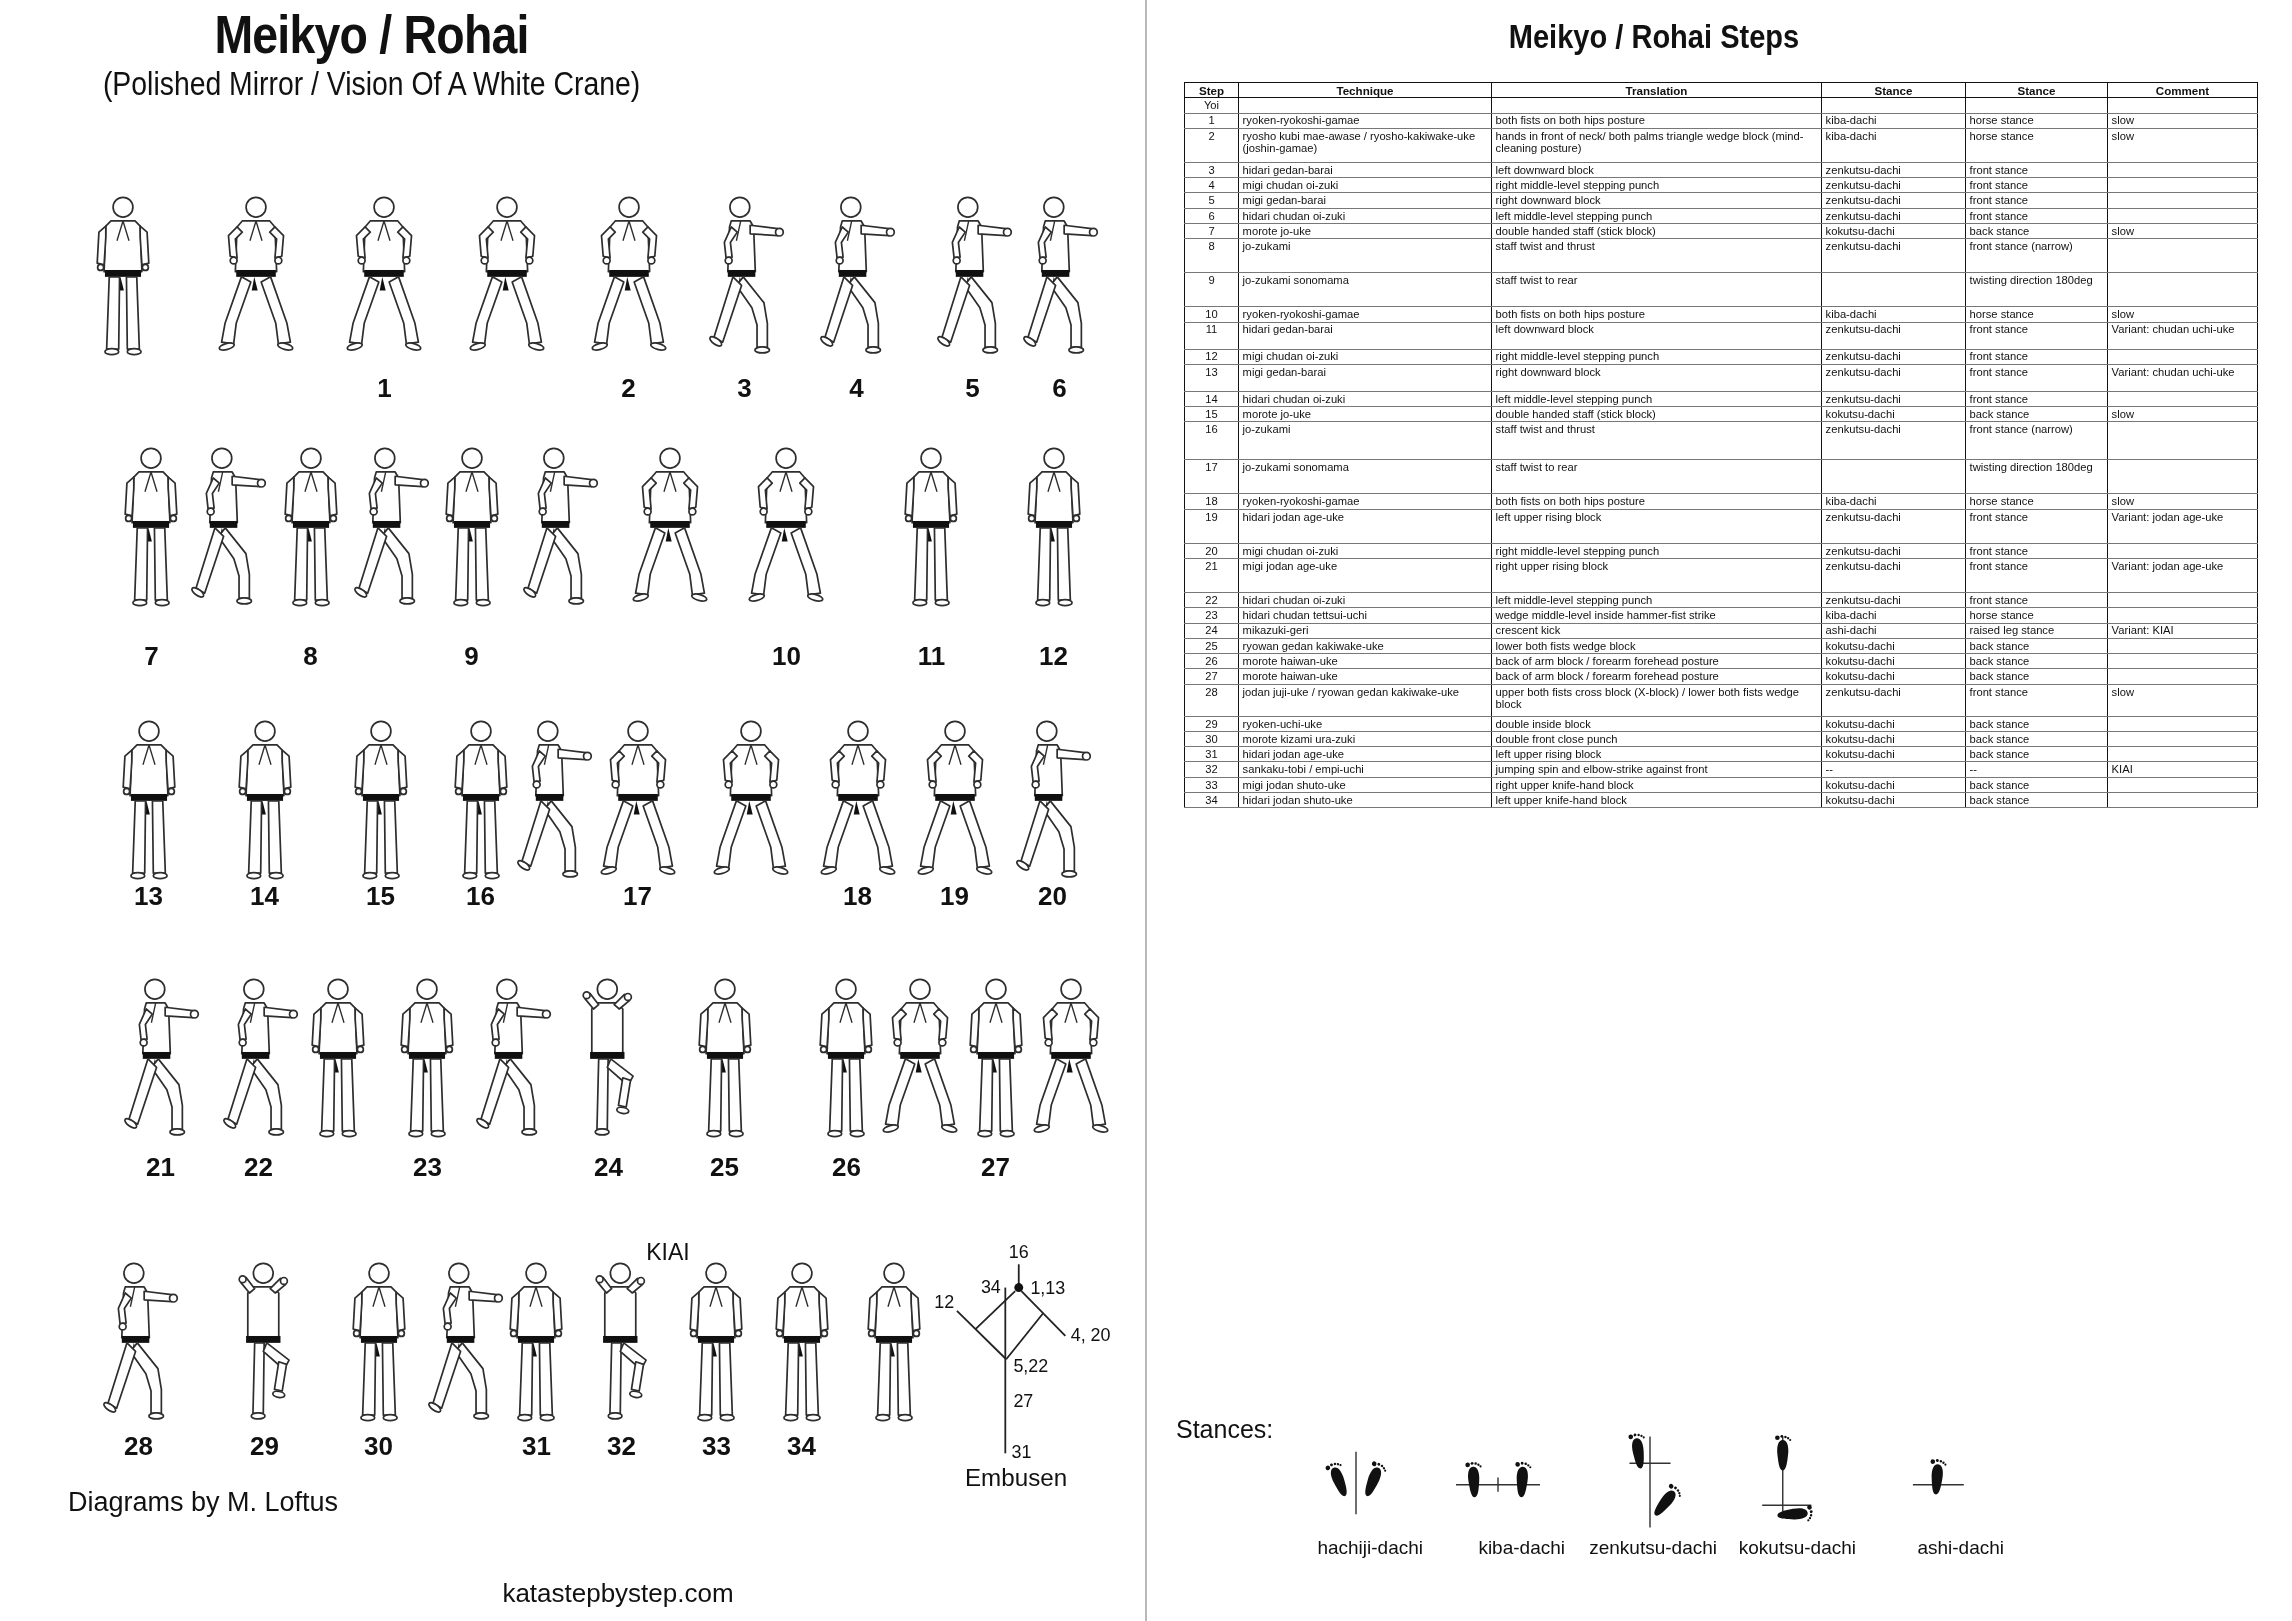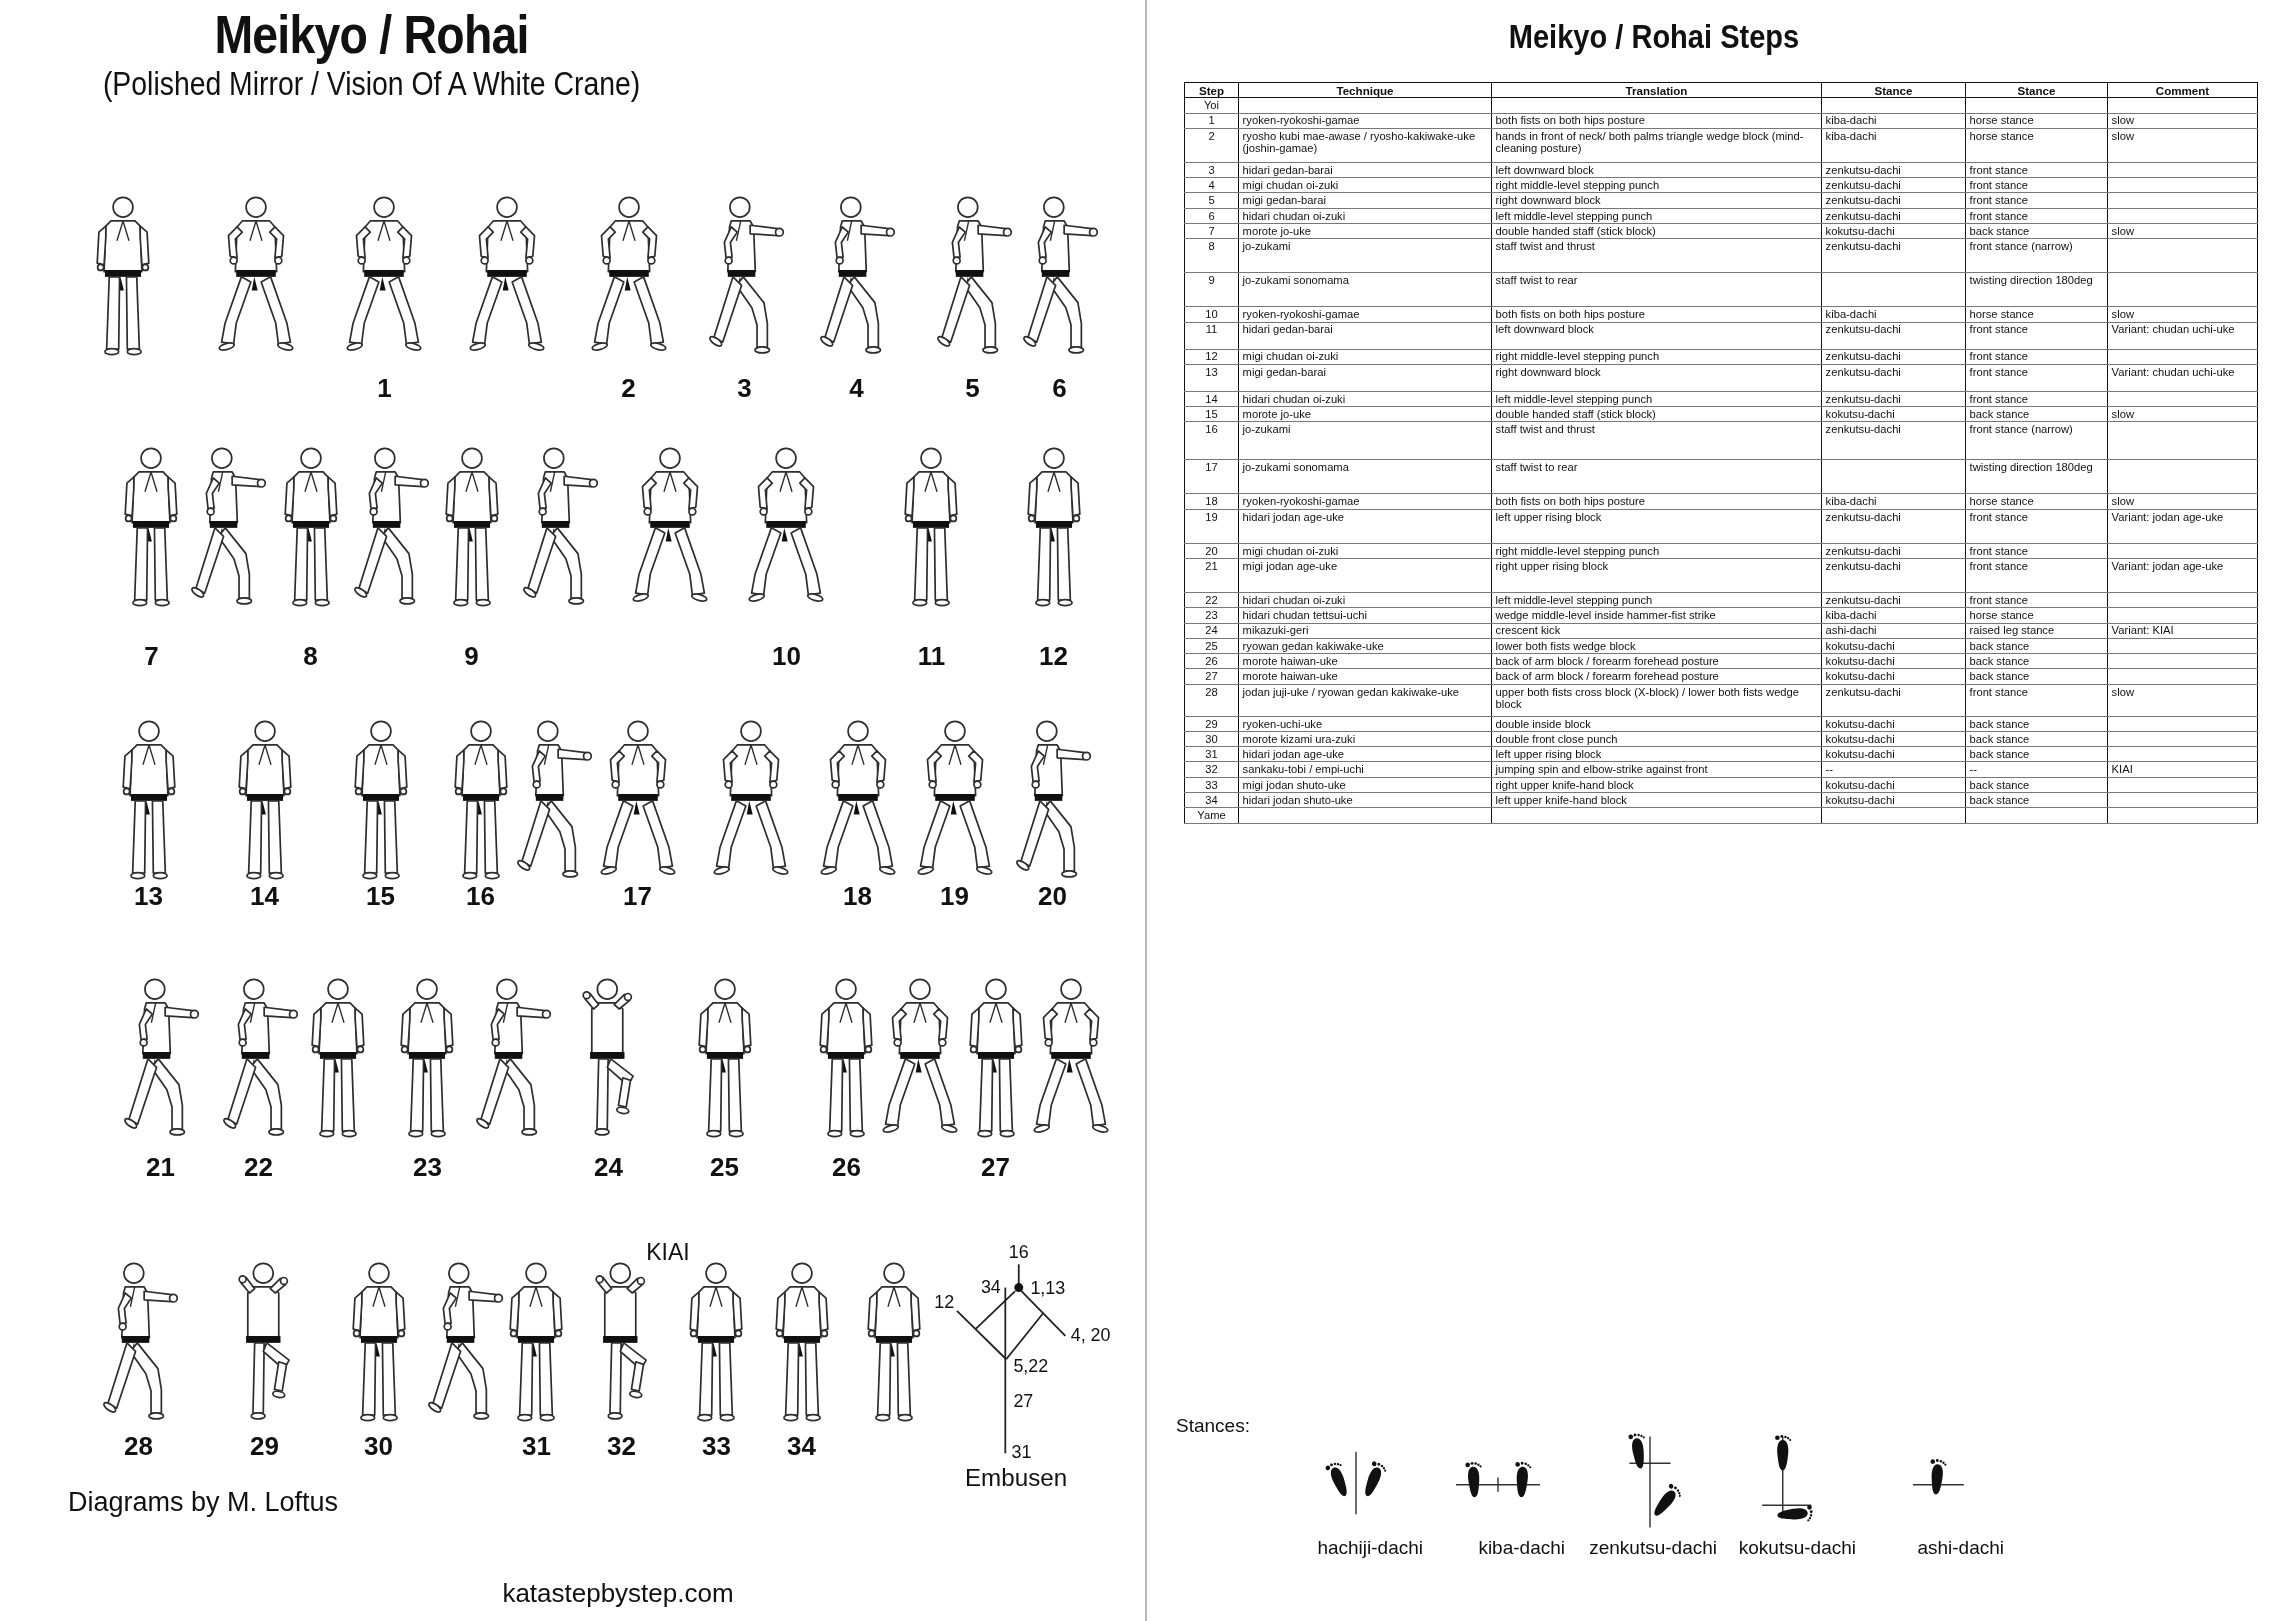--- a/index.html
+++ b/index.html
@@ -33,21 +33,21 @@
     font-size:33px;font-weight:bold;transform:scaleX(.88);transform-origin:center;}
   #steps-table{position:absolute;left:1184px;top:82px;width:1073px;border-collapse:collapse;
     table-layout:fixed;border:1.8px solid #111;}
   #steps-table th{font-size:11.6px;font-weight:bold;text-align:center;padding:0 2.7px;height:14.3px;
     border:0.9px solid #111;border-bottom:1.8px solid #111;}
   #steps-table td{font-size:11.2px;line-height:12.5px;padding:0.9px 3.6px;vertical-align:top;
     border-left:0.9px solid #111;border-right:0.9px solid #111;
     border-top:0.9px solid #777;border-bottom:0.9px solid #777;overflow:hidden;}
   #steps-table td.c-step{text-align:center;padding:0.9px 0.9px;}
 
-  #stances-label{position:absolute;left:1176px;top:1415px;font-size:19px;}
+  #stances-label{position:absolute;left:1176px;top:1415px;font-size:25px;}
   .stance-block{position:absolute;top:1429px;width:134px;text-align:right;}
   .stance-block svg{width:134px;height:106px;display:block;}
   .stance-name{font-size:19px;margin-top:1.8px;}
   .stance-line{stroke:#333;stroke-width:1.6;}
 
   
   .fig-stroke{fill:#fff;stroke:#2e2e2e;stroke-width:2;stroke-linejoin:round;}
   .fig-line{fill:none;stroke:#2e2e2e;stroke-width:1.6;}
   .fig-belt{fill:#101010;stroke:none;}
 </style>
@@ -639,28 +639,20 @@
           <td></td>
         </tr>
         <tr style="height: 13.4px;">
           <td class="c-step">34</td>
           <td>hidari jodan shuto-uke</td>
           <td>left upper knife-hand block</td>
           <td>kokutsu-dachi</td>
           <td>back stance</td>
           <td></td>
         </tr>
-        <tr style="height: 13.4px;">
-          <td class="c-step">Yame</td>
-          <td></td>
-          <td></td>
-          <td></td>
-          <td></td>
-          <td></td>
-        </tr>
       </tbody>
   </table>
 
   <div id="stances-label">Stances:</div>
   <div id="stances-container">
       <div class="stance-block" style="left: 1289px;">
         <svg viewBox="0 0 150 118">
           <line x1="75" y1="25" x2="75" y2="95" class="stance-line"></line>
           <g transform="translate(56,58) rotate(-22)">
             <use href="#foot" xlink:href="#foot" x="-11" y="-23" width="22" height="46"></use>

